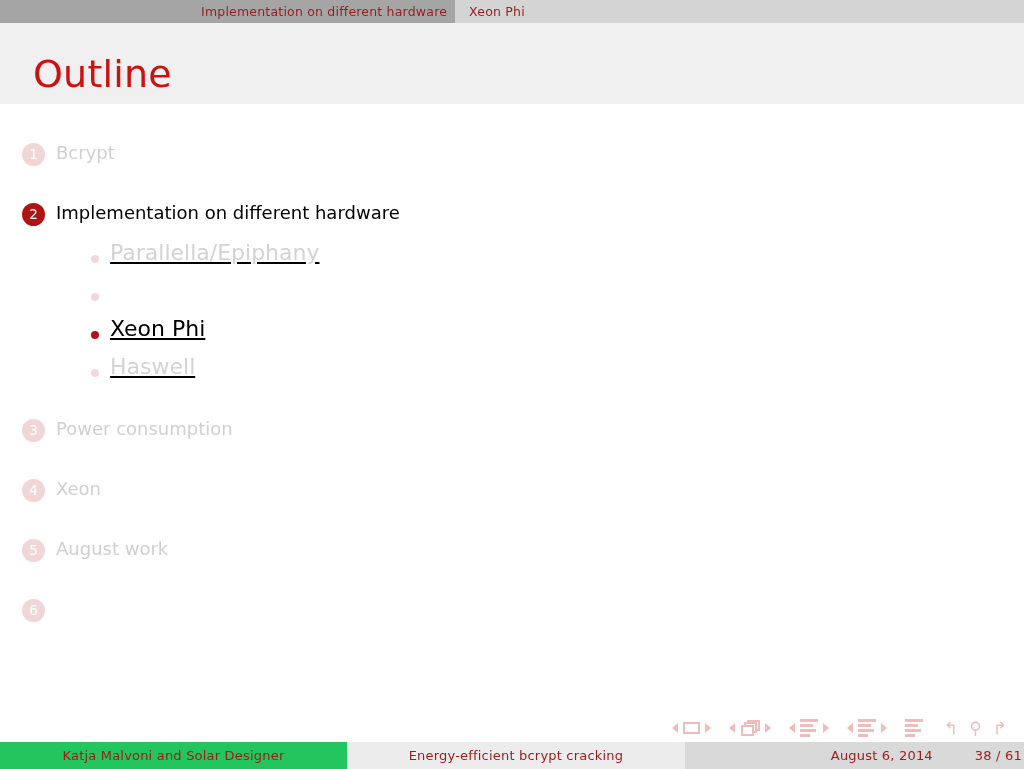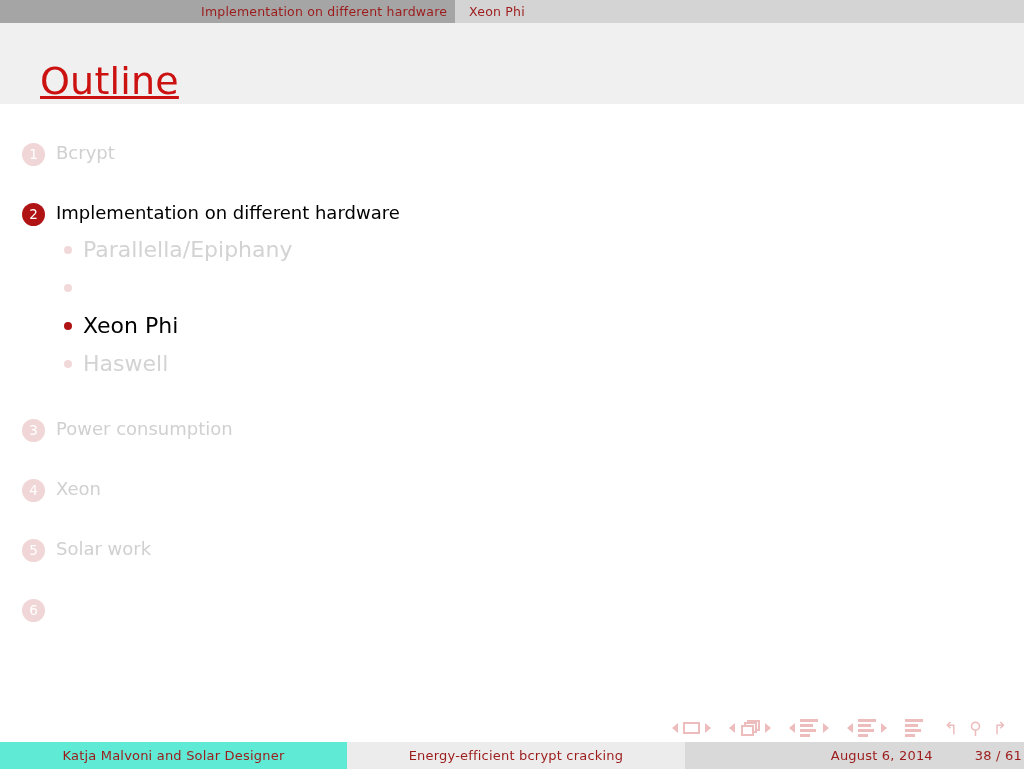--- a/index.html
+++ b/index.html
@@ -60,22 +60,21 @@
     background: #f0f0f0;
   }
   .frame-title {
     position: absolute;
     left: 24px;
     top: 20px;
     font-size: 38px;
     color: #cc1111;
     font-weight: normal;
     letter-spacing: 0.2px;
-    margin: 16px;
-    text-decoration: underline;
+    margin: 9px;
   }
 
   
   .slide-body {
     position: absolute;
     left: 0;
     top: 104px;
     width: 1024px;
     height: 600px;
     background: #ffffff;
@@ -119,23 +118,24 @@
     white-space: nowrap;
   }
   .section-label.active { color: #000000; }
   .section-label.faded  { color: #d0d0d0; }
 
   .toc-subs {
     margin-top: 4px;
   }
   .toc-sub {
     display: flex;
-    align-items: flex-start;
-    padding-left: 64px;
+    align-items: center;
+    padding-left: 91px;
     min-height: 38px;
+    text-decoration: underline;
   }
   .sub-bullet {
     width: 8px;
     height: 8px;
     border-radius: 50%;
     flex: 0 0 auto;
     margin-top: 12px;
   }
   .sub-bullet.active { background: #b01313; }
   .sub-bullet.faded  { background: #f2d9d9; }
@@ -230,21 +230,21 @@
     display: flex;
     align-items: center;
     justify-content: center;
     font-size: 13px;
     color: #9c1b1b;
     white-space: nowrap;
     letter-spacing: 0.2px;
   }
   .foot-author {
     width: 350px;
-    background: #5eead4;
+    background: #22c55e;
   }
   .foot-title {
     width: 341px;
     background: #ececec;
   }
   .foot-right {
     width: 342px;
     background: #d9d9d9;
     justify-content: flex-end;
     padding-right: 2px;
@@ -296,21 +296,21 @@
       <div class="toc-section gap-before">
         <span class="section-number faded">3</span>
         <span class="section-label faded">Power consumption</span>
       </div>
       <div class="toc-section gap-before">
         <span class="section-number faded">4</span>
         <span class="section-label faded">Xeon</span>
       </div>
       <div class="toc-section gap-before">
         <span class="section-number faded">5</span>
-        <span class="section-label faded">Solar work</span>
+        <span class="section-label faded">August work</span>
       </div>
       <div class="toc-section gap-before">
         <span class="section-number faded">6</span>
       </div>
     </div>
 </div>
 
 <div class="nav-symbols">
 
   <div class="navsym-group">

